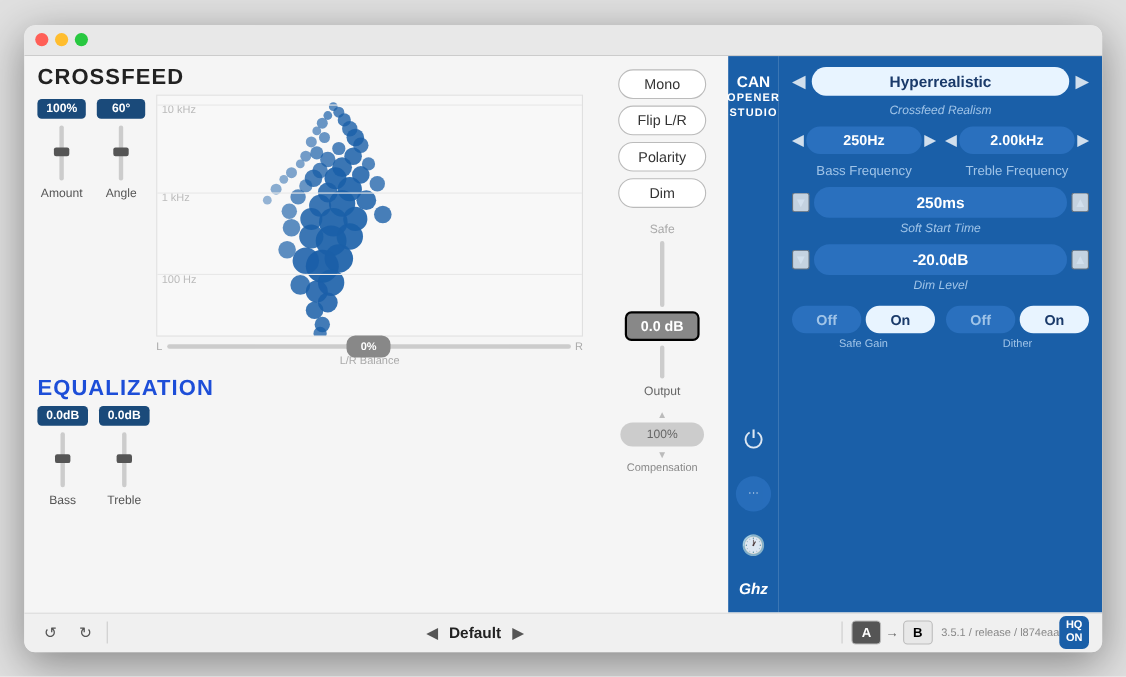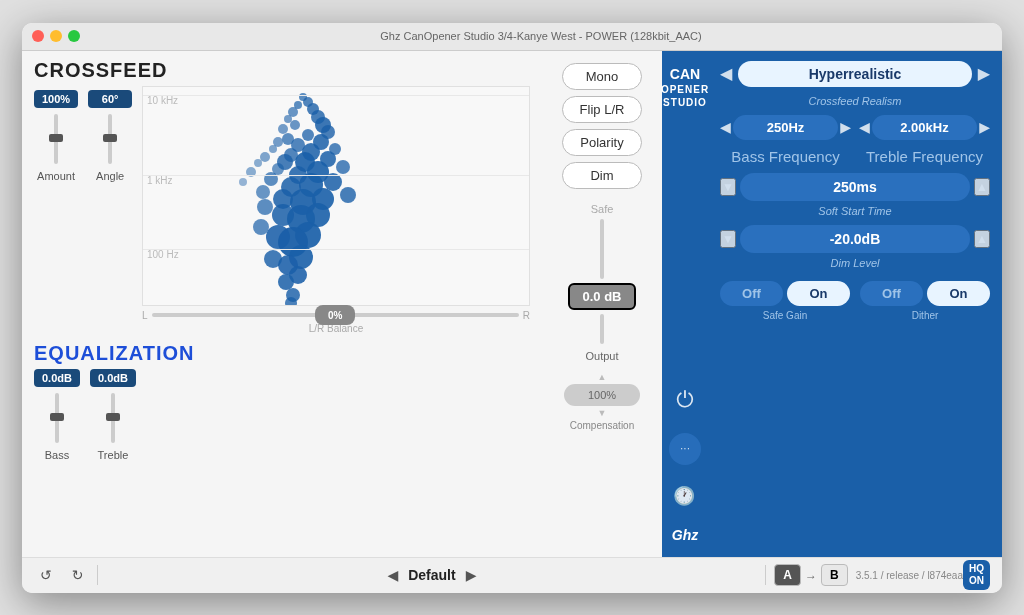--- a/index.html
+++ b/index.html
@@ -326,21 +326,21 @@
     }
 
     .freq-labels-row {
       display: flex;
       gap: 8px;
     }
 
     .freq-label-text {
       flex: 1;
       text-align: center;
-      font-size: 15px;
+      font-size: 12px;
       color: #a0c4e8;
     }
 
     .param-row {
       display: flex;
       align-items: center;
       gap: 4px;
     }
 
     .param-arrow {
@@ -559,21 +559,20 @@
 <body>
 
 <div class="window">
 
   <div class="titlebar">
     <div class="traffic-lights">
       <div class="traffic-light tl-close"></div>
       <div class="traffic-light tl-min"></div>
       <div class="traffic-light tl-max"></div>
     </div>
-    <span class="title-text">Ghz CanOpener Studio 3/4-Kanye West - POWER (128kbit_AAC)</span>
   </div>
 
   <div class="main-content">
 
     <div class="left-panel">
       <div>
         <div class="crossfeed-label">CROSSFEED</div>
         <div style="display:flex; gap:8px; flex:1;">
 
           <div style="width:100px; display:flex; flex-direction:column; gap:6px;">

